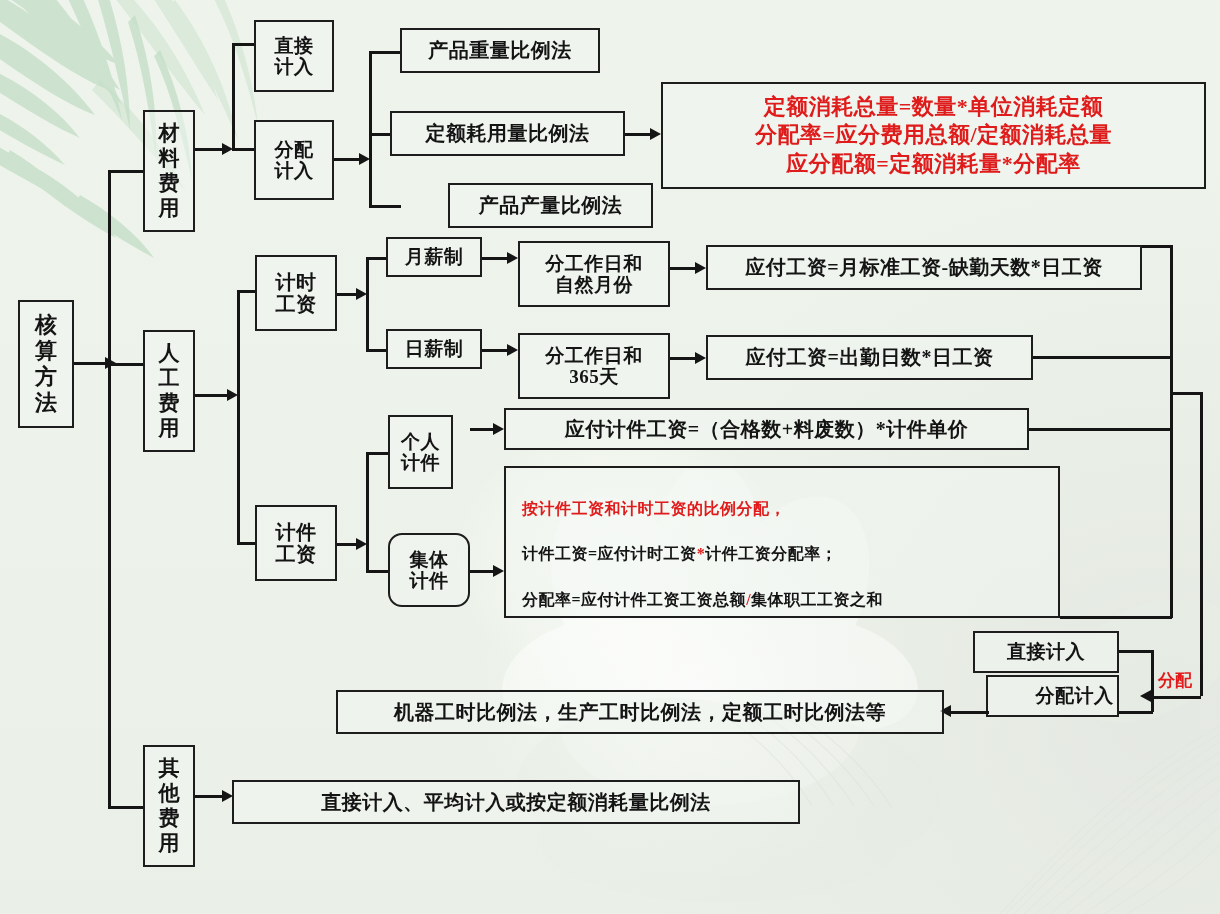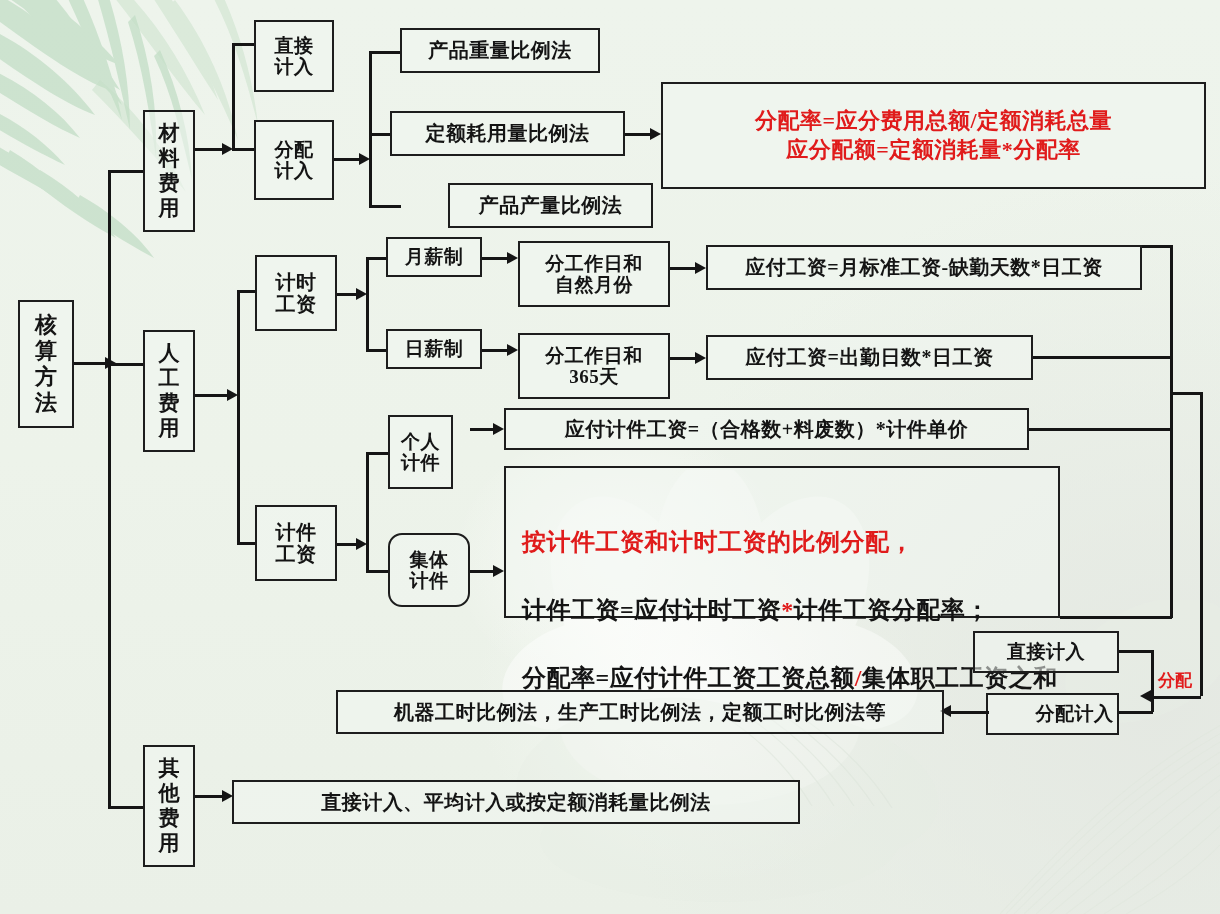--- a/index.html
+++ b/index.html
@@ -50,23 +50,22 @@
     color:#e01b1b;
     font-weight:700;
   }
   .redbox .ln{display:block;}
 
   .multi{
     display:block;
     padding:7px 14px 8px 16px;
     text-align:left;
     line-height:1.42;
-    font-size:24px;
+    font-size:16px;
     font-weight:700;
-    margin-top:16px;
   }
   .multi .ln{display:block;white-space:nowrap;}
   .multi .red{color:#e01b1b;}
   .multi .redstar{color:#e01b1b;}
 
   
   .ln-h,.ln-v{position:absolute;background:#151515;}
   .ln-h{height:2.5px;}
   .ln-v{width:2.5px;}
   .arrow{
@@ -210,20 +209,21 @@
   <div class="node f20" style="left:400px;top:28px;width:200px;height:45px;">产品重量比例法</div>
 
   <div class="node f20" style="left:390px;top:111px;width:235px;height:45px;">定额耗用量比例法</div>
 
   <div class="node f20" style="left:400px;top:183px;width:205px;height:45px;margin-left:48px;">产品产量比例法</div>
 
   <div class="ln-h" style="left:625px;top:133px;width:28px;"></div>
   <div class="arrow" style="left:650px;top:128px;"></div>
 
   <div class="node redbox f22" style="left:661px;top:82px;width:545px;height:107px;flex-direction:column;line-height:1.28;">
+    <span class="ln">定额消耗总量=数量*单位消耗定额</span>
     <span class="ln">分配率=应分费用总额/定额消耗总量</span>
     <span class="ln">应分配额=定额消耗量*分配率</span>
   </div>
 
   <div class="ln-h" style="left:195px;top:394px;width:35px;"></div>
   <div class="arrow" style="left:227px;top:389px;"></div>
   <div class="ln-v" style="left:237px;top:290px;height:252px;"></div>
   <div class="ln-h" style="left:237px;top:290px;width:19px;"></div>
   <div class="ln-h" style="left:237px;top:542px;width:19px;"></div>
 
@@ -298,21 +298,21 @@
   <div class="ln-v" style="left:1170px;top:356px;height:74px;"></div>
 
   <div class="ln-h" style="left:1060px;top:616px;width:112px;"></div>
   <div class="ln-v" style="left:1170px;top:428px;height:190px;"></div>
 
   <div class="ln-h" style="left:1170px;top:392px;width:33px;"></div>
   <div class="ln-v" style="left:1200px;top:392px;height:304px;"></div>
 
   <div class="node f19" style="left:973px;top:631px;width:146px;height:42px;">直接计入</div>
 
-  <div class="node f19" style="left:986px;top:693px;width:133px;height:42px;padding-left:44px;">分配计入</div>
+  <div class="node f19" style="left:986px;top:675px;width:133px;height:42px;padding-left:44px;">分配计入</div>
 
   <div class="ln-h" style="left:1119px;top:650px;width:34px;"></div>
   <div class="ln-v" style="left:1151px;top:650px;height:62px;"></div>
   <div class="ln-h" style="left:1119px;top:711px;width:34px;"></div>
 
   <div class="ln-h" style="left:1152px;top:696px;width:49px;"></div>
   <div class="arrow left" style="left:1140px;top:690px;"></div>
 
   <div class="redlabel" style="left:1158px;top:669px;">分配</div>
 

